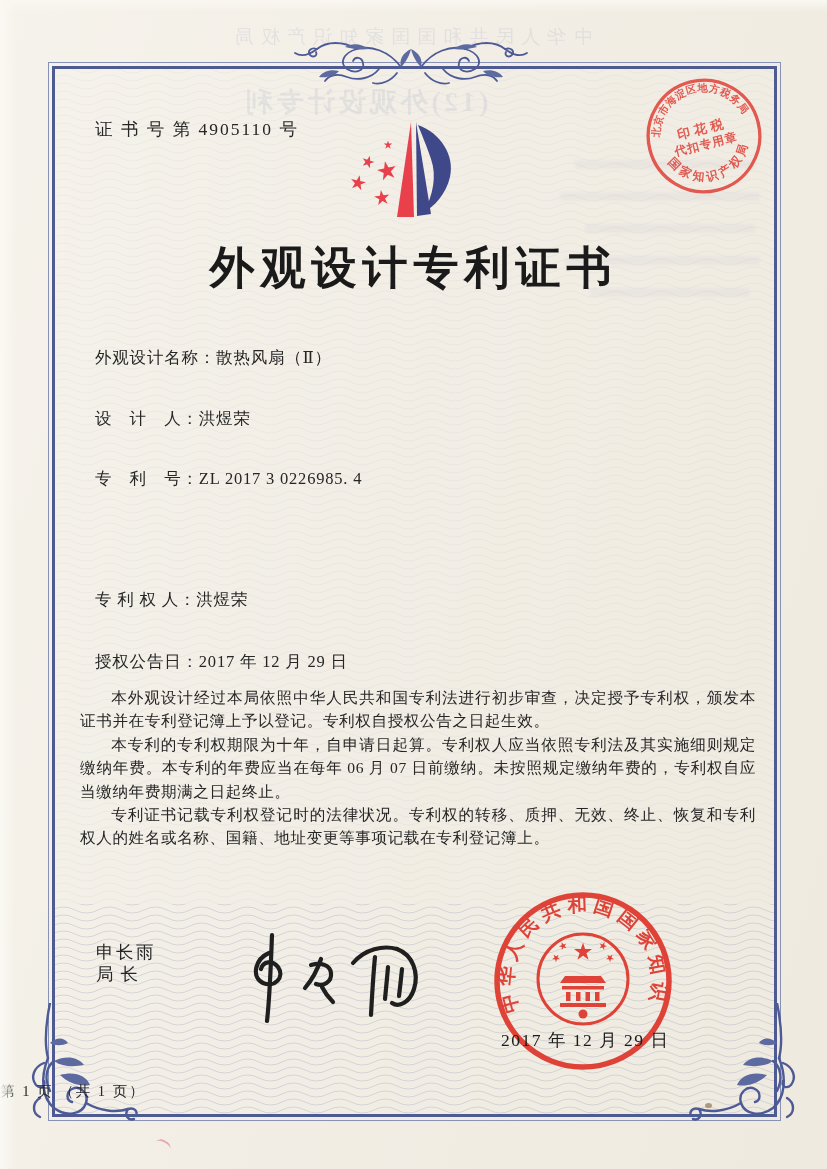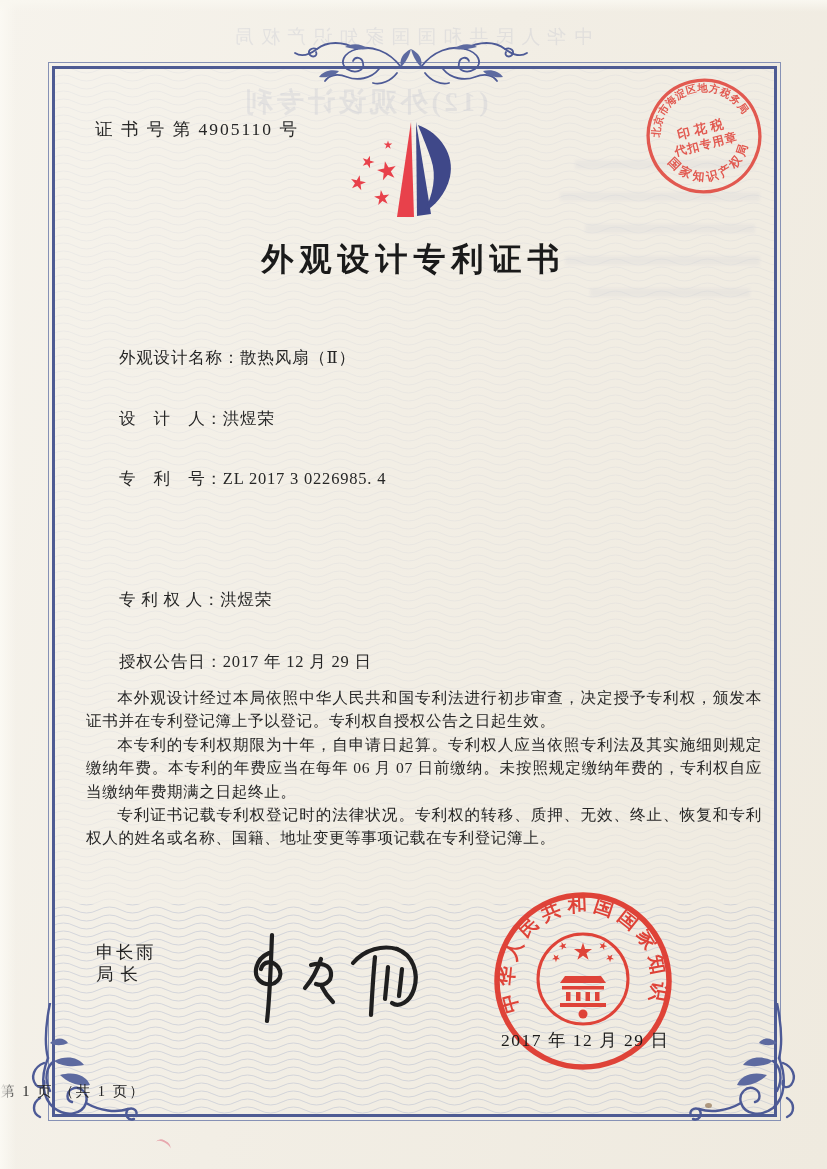--- a/index.html
+++ b/index.html
@@ -15,25 +15,25 @@
   #corner-bl{position:absolute;left:20px;top:1003px;width:120px;height:132px;z-index:3;}
   #corner-br{position:absolute;left:687px;top:1003px;width:120px;height:132px;z-index:3;transform:scaleX(-1);}
   
   .ghost{position:absolute;color:#6d7aa8;transform:scaleX(-1);filter:blur(0.7px);z-index:1;white-space:nowrap;}
   #ghost1{left:110px;top:24px;width:600px;text-align:center;font-size:19px;letter-spacing:7px;opacity:.12;}
   #ghost2{left:150px;top:84px;width:430px;text-align:center;font-size:27px;font-weight:bold;letter-spacing:4px;opacity:.11;}
   .gbar{position:absolute;height:9px;background:#8b97bd;opacity:.07;filter:blur(1.5px);z-index:1;}
   
   #cert-no{position:absolute;left:95px;top:117px;font-size:17.5px;letter-spacing:2px;z-index:2;}
   #logo{position:absolute;left:338px;top:114px;width:140px;height:108px;z-index:2;}
-  #title{position:absolute;left:0;right:0;top:238px;text-align:center;font-size:32px;font-weight:bold;letter-spacing:6px;color:#1a1a1a;z-index:2;}
-  .field{position:absolute;left:95px;right:70px;font-size:16.5px;letter-spacing:.8px;z-index:2;margin-left:24px;}
+  #title{position:absolute;left:0;right:0;top:238px;text-align:center;font-size:45px;font-weight:bold;letter-spacing:6px;color:#1a1a1a;z-index:2;}
+  .field{position:absolute;left:95px;right:70px;font-size:16.5px;letter-spacing:.8px;z-index:2;}
   .field .lbl{white-space:pre;}
   .f0{top:347px}.f1{top:408px}.f2{top:468px}.f3{top:530px}.f4{top:589px}.f5{top:651px}
-  #paras{position:absolute;left:80px;width:676px;top:686px;z-index:2;margin-left:6px;}
+  #paras{position:absolute;left:80px;width:676px;top:686px;z-index:2;}
   #paras p{margin:0;font-size:15.6px;line-height:23.4px;letter-spacing:.6px;text-align:justify;text-indent:2em;}
   #director-title{position:absolute;left:96px;top:962px;font-size:17.5px;letter-spacing:7px;z-index:3;text-align:center;}
   #director-name{position:absolute;left:96px;top:940px;font-size:17.5px;letter-spacing:2.5px;z-index:3;}
   #signature{position:absolute;left:225px;top:925px;width:205px;height:100px;z-index:3;}
   #seal{position:absolute;left:488px;top:886px;width:190px;height:190px;z-index:2;opacity:.92;}
   #seal-date{position:absolute;left:501px;top:1028px;font-size:17.5px;letter-spacing:1.5px;color:#1c1c1c;z-index:3;white-space:nowrap;}
   #tax-stamp{position:absolute;left:642px;top:74px;width:124px;height:124px;z-index:3;transform:rotate(-14deg);opacity:.88;}
   #footer{position:absolute;left:0;right:0;top:1082px;font-size:14.5px;letter-spacing:2px;z-index:3;}
   
   #edge-l{position:absolute;left:0;top:0;width:16px;height:100%;background:linear-gradient(90deg,#fbf9f3,rgba(251,249,243,0));z-index:4;pointer-events:none;}

